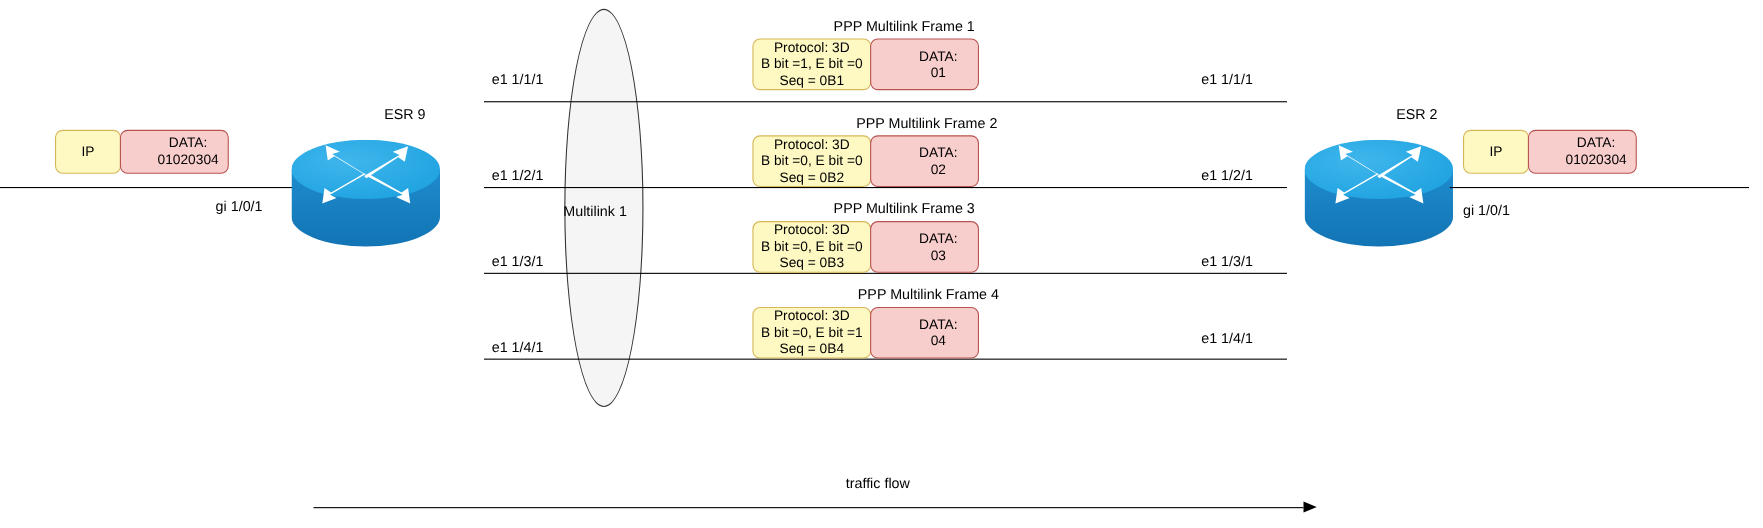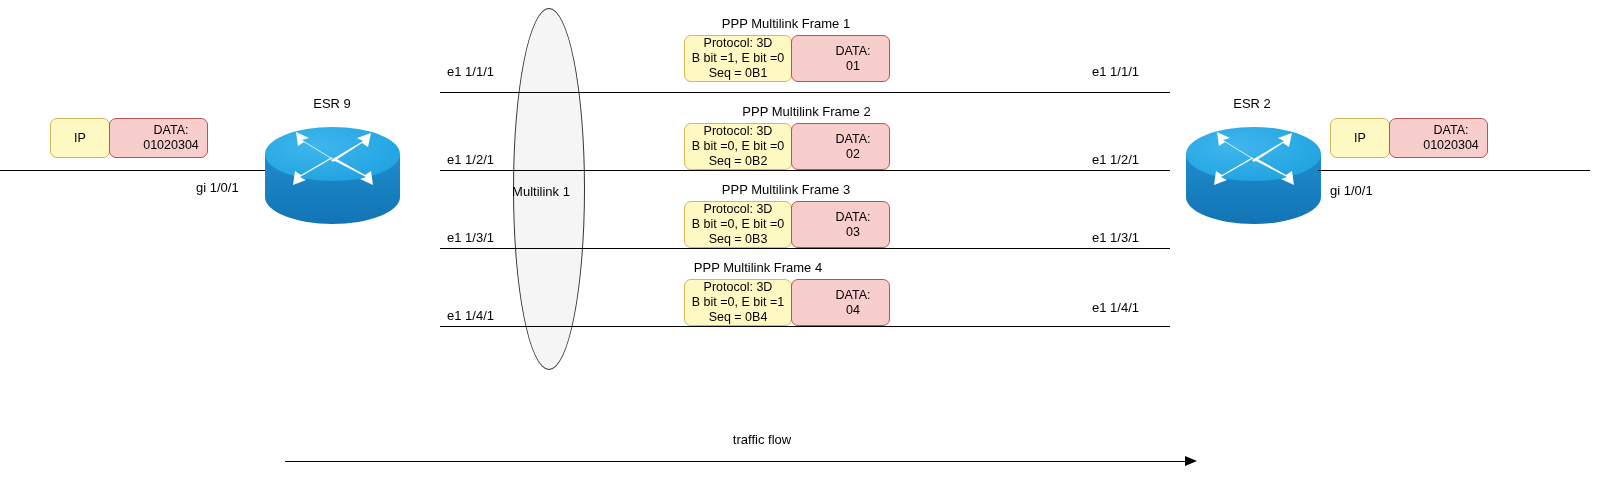--- a/index.html
+++ b/index.html
@@ -22,21 +22,21 @@
 
   
   .lbl {
     position: absolute;
     font-size: 13px;
     line-height: 15px;
     color: #000;
     white-space: nowrap;
     text-align: center;
   }
-  .lbl.center { transform: translateX(-50%); text-align: right; }
+  .lbl.center { transform: translateX(-50%); text-align: right; margin-left: 36px; }
 
   
   .wire {
     position: absolute;
     height: 0;
     border-top: 1.6px solid #000000;
   }
 
   
   .pkt {
@@ -164,21 +164,21 @@
   <div class="lbl center" style="left:786px; top:182px;">PPP Multilink Frame 3</div>
   <div class="pkt pkt-yellow" style="left:684px; top:201px; width:108px; height:47px;">Protocol: 3D
 B bit =0, E bit =0
 Seq = 0B3</div>
   <div class="pkt pkt-red" style="left:791px; top:201px; width:99px; height:47px;">DATA:
 03</div>
 
   <div class="wire" style="left:440px; top:326px; width:730px;"></div>
   <div class="lbl" style="left:447px; top:308px;">e1 1/4/1</div>
   <div class="lbl" style="left:1092px; top:300px;">e1 1/4/1</div>
-  <div class="lbl center" style="left:748px; top:260px;padding-left:20px;">PPP Multilink Frame 4</div>
+  <div class="lbl center" style="left:798px; top:260px;padding-left:20px;">PPP Multilink Frame 4</div>
   <div class="pkt pkt-yellow" style="left:684px; top:279px; width:108px; height:47px;">Protocol: 3D
 B bit =0, E bit =1
 Seq = 0B4</div>
   <div class="pkt pkt-red" style="left:791px; top:279px; width:99px; height:47px;">DATA:
 04</div>
 
   <div class="lbl center" style="left:1252px; top:96px;">ESR 2</div>
 
   <div class="router" style="left:1186px; top:127px; width:135px; height:100px;">
     <svg width="135" height="100" viewBox="0 0 135 100">

